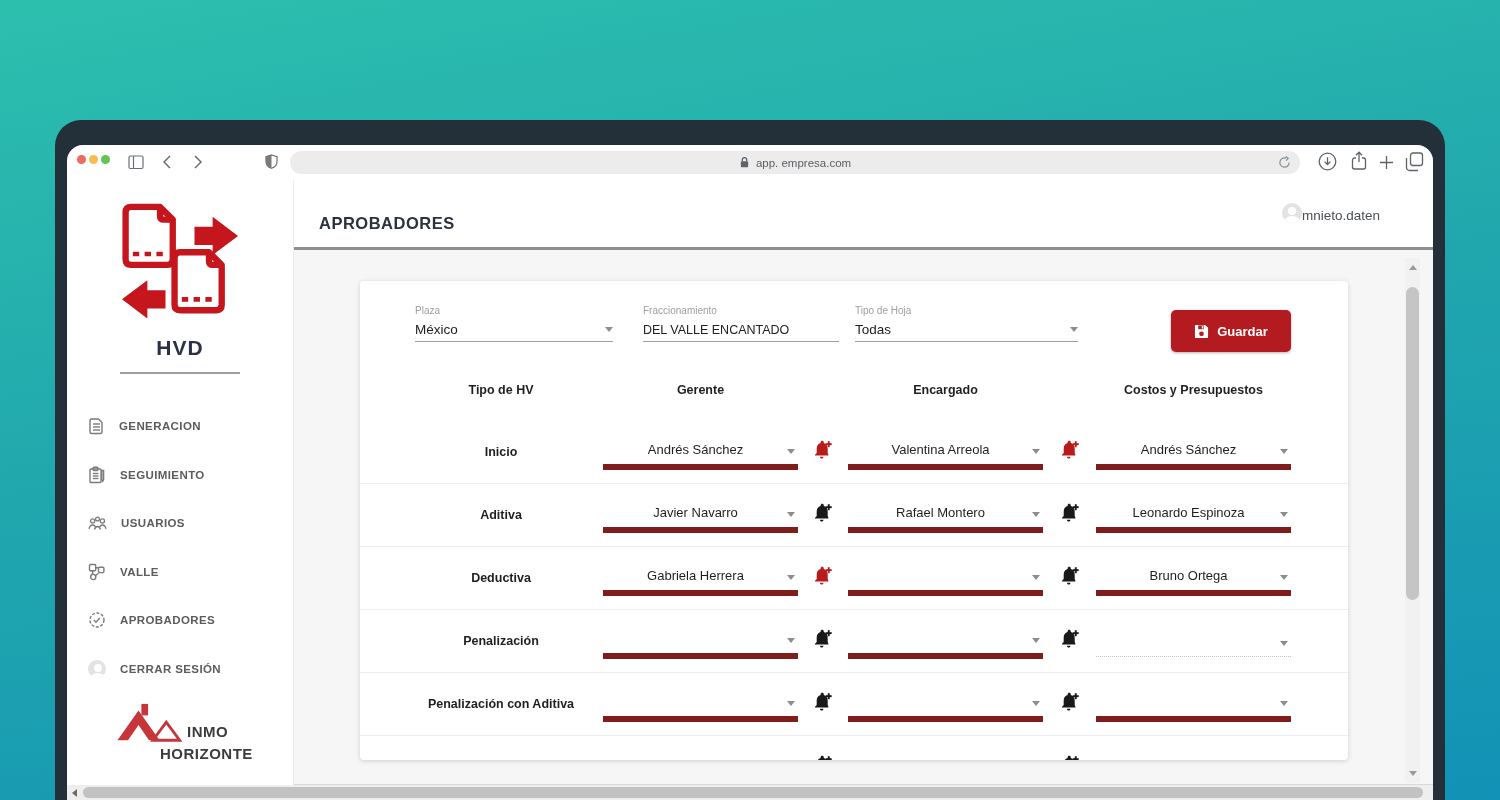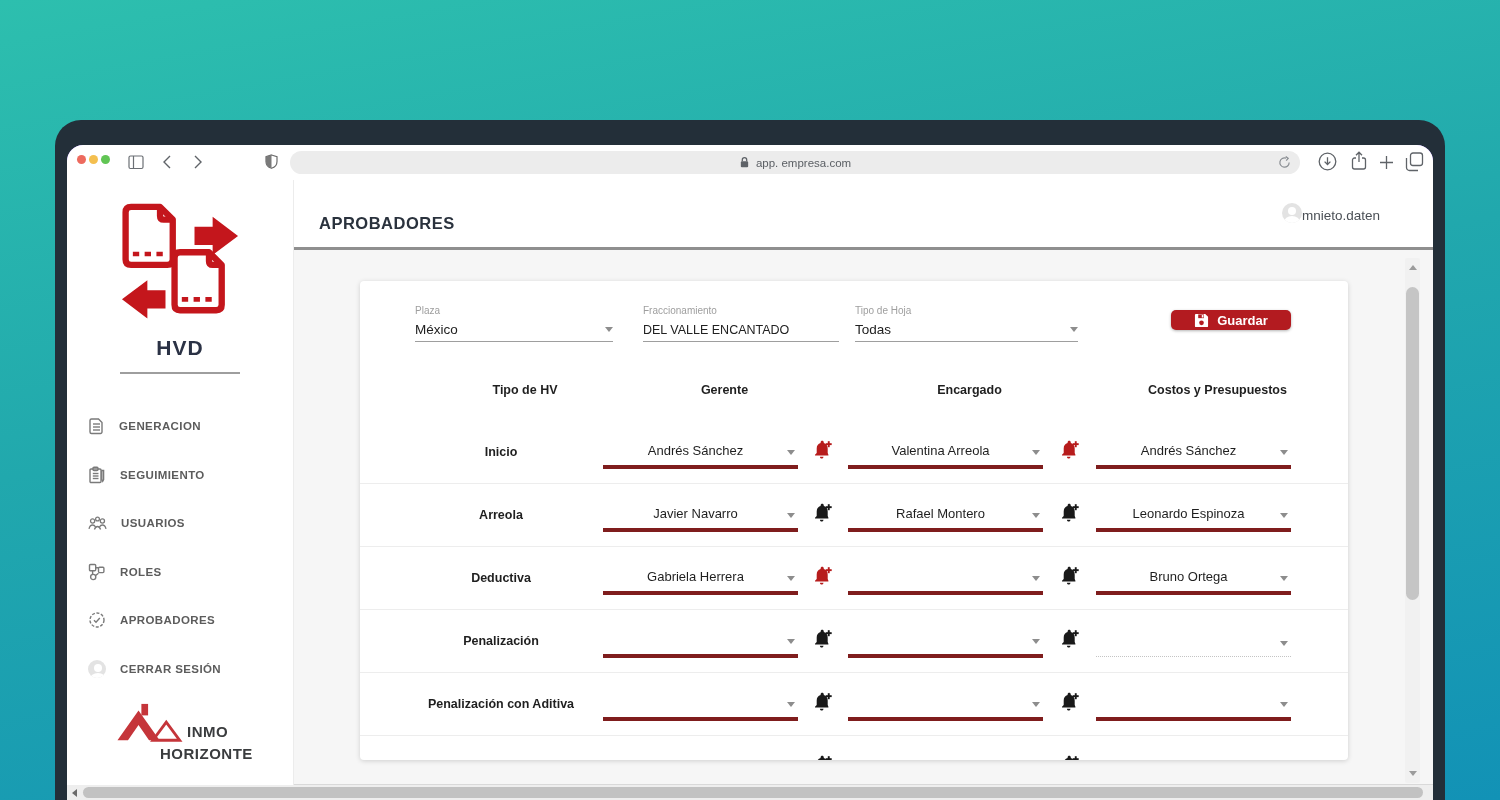--- a/index.html
+++ b/index.html
@@ -47,32 +47,32 @@
   
   .card{position:absolute;left:66px;top:31px;width:988px;height:479px;background:#fff;
     border-radius:4px;box-shadow:0 1px 5px rgba(0,0,0,.16);overflow:hidden;}
   .field{position:absolute;top:24px;}
   .flabel{font-size:10px;color:#9e9e9e;margin-bottom:2px;}
   .fval{display:flex;align-items:center;justify-content:space-between;height:23px;
     border-bottom:1px solid #9e9e9e;font-size:13.5px;color:#212121;}
   .fval.small{font-size:12.5px;}
   .tri{width:0;height:0;border-left:4.5px solid transparent;border-right:4.5px solid transparent;
     border-top:5px solid #8d8d8d;}
-  .save-btn{position:absolute;left:811px;top:29px;width:120px;height:20px;background:#b31b20;
+  .save-btn{position:absolute;left:811px;top:29px;width:120px;height:42px;background:#b31b20;
     border:none;border-radius:5px;color:#fff;font-size:13px;font-weight:700;
     display:flex;align-items:center;justify-content:center;gap:8px;cursor:pointer;
     box-shadow:0 1px 3px rgba(0,0,0,.3);font-family:inherit;}
   .grid{display:grid;grid-template-columns:65px 152px 26px 195px 50px 195px 53px 195px 1fr;align-items:center;}
   .g2{grid-column:2}.g4{grid-column:4}.g5{grid-column:5}.g6{grid-column:6}.g7{grid-column:7}.g8{grid-column:8}
-  .thead{position:absolute;top:96px;left:0;right:0;height:26px;padding-left:24px;}
+  .thead{position:absolute;top:96px;left:0;right:0;height:26px;}
   .hc{font-size:12.5px;font-weight:700;color:#1f1f1f;text-align:center;}
   .tbody{position:absolute;top:140px;left:0;right:0;}
   .trow{height:62px;border-bottom:1px solid #ededed;}
   .rlabel{font-size:12.5px;font-weight:700;color:#1f1f1f;text-align:center;}
-  .select{position:relative;height:30px;border-bottom:4px solid #7f1d1d;cursor:pointer;}
+  .select{position:relative;height:30px;border-bottom:6px solid #7f1d1d;cursor:pointer;}
   .select.dotted{border-bottom:1px dotted #c4c4c4;}
   .select .val{position:absolute;left:10px;right:20px;bottom:7px;text-align:center;
     font-size:13px;color:#1f1f1f;white-space:nowrap;}
   .select .arr{position:absolute;right:3px;bottom:10px;}
   .bellcell{display:flex;justify-content:center;}
   .bell{display:inline-block;width:20px;height:20px;transform:translateY(-2px);cursor:pointer;}
   .bell.red{color:#b71c1c;}
   .bell.dark{color:#191919;}
   
   .vscroll{position:absolute;right:13px;top:8px;bottom:2px;width:15px;background:#f1f1f1;border-radius:2px;}
@@ -222,21 +222,21 @@
             </div>
             <div class="mitem">
               <span>
                 <svg width="18" height="18" viewBox="0 0 18 18" fill="none" stroke="#7a7a7a" stroke-width="1.4">
                     <rect x="1.5" y="1.5" width="6.2" height="6.2" rx="1"></rect>
                     <rect x="10.5" y="4.2" width="5.4" height="5.4" rx="1"></rect>
                     <circle cx="5.2" cy="14" r="2.6"></circle>
                     <path d="M4.6 7.7v3.7M7.7 4.8h2.8M7.3 12.8l3.2-2.6"></path>
                   </svg>
               </span>
-              <span class="mlabel">ROLES</span>
+              <span class="mlabel">VALLE</span>
             </div>
             <div class="mitem">
               <span>
                 <svg width="18" height="18" viewBox="0 0 18 18" fill="none" stroke="#7a7a7a" stroke-width="1.4">
                     <circle cx="9" cy="9" r="7" stroke-dasharray="3 1.6"></circle>
                     <path d="M6 9.2l2 2 3.8-4.2"></path>
                   </svg>
               </span>
               <span class="mlabel">APROBADORES</span>
             </div>
@@ -339,21 +339,21 @@
                         </svg>
                       </span>
                     </div>
                   <div class="select g8">
                       <span class="val">Andrés Sánchez</span>
                       <span class="arr tri"></span>
                     </div>
                 </div>
 
                 <div class="trow grid">
-                  <div class="rlabel g2">Arreola</div>
+                  <div class="rlabel g2">Aditiva</div>
                   <div class="select g4">
                       <span class="val">Javier Navarro</span>
                       <span class="arr tri"></span>
                     </div>
                   <div class="bellcell g5">
                       <span class="bell dark">
                         <svg viewBox="0 0 20 20" width="20" height="20">
                           <path d="M8.7 18.6c1 0 1.8-.8 1.8-1.8H6.9c0 1 .8 1.8 1.8 1.8zm6-5.6V8.5c0-2.6-1.4-4.8-3.9-5.4v-.7C10.8 1.5 10.1.8 9.2.8S7.6 1.5 7.6 2.4v.7C5.1 3.7 3.7 5.8 3.7 8.5V13L2 14.7v.9h13.4v-.9L14.7 13z" fill="currentColor"></path>
                           <rect x="14.8" y="1.2" width="1.9" height="6" fill="currentColor"></rect>
                           <rect x="12.7" y="3.2" width="6" height="1.9" fill="currentColor"></rect>

